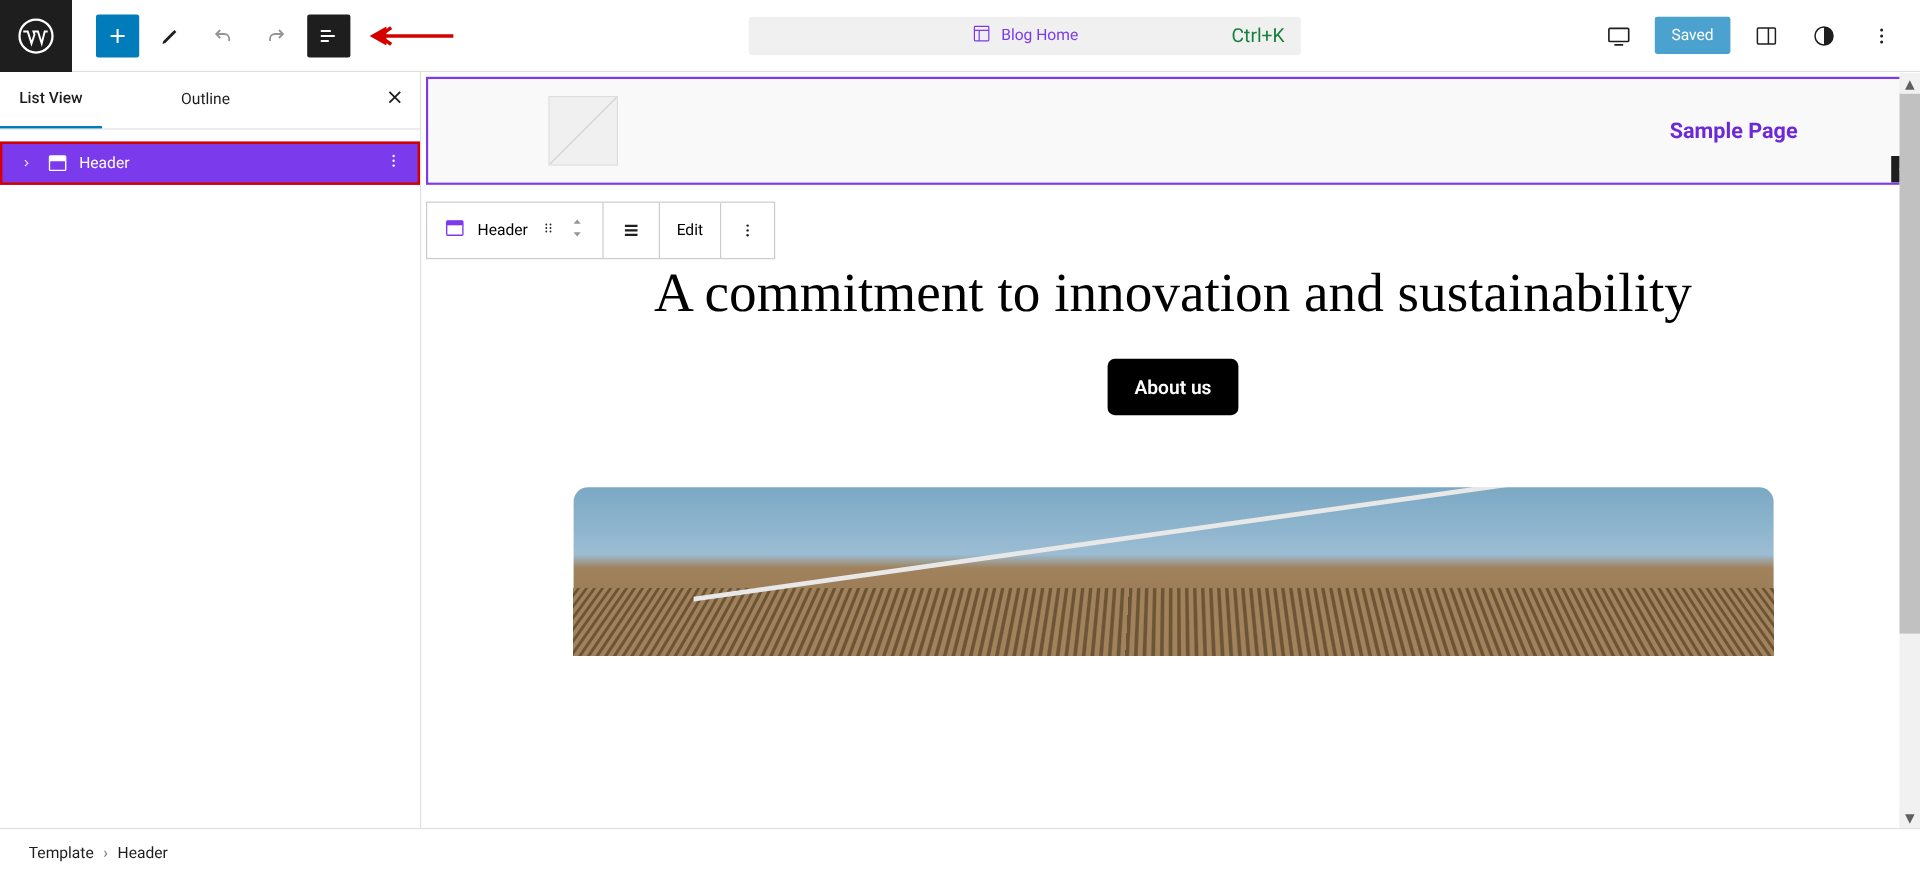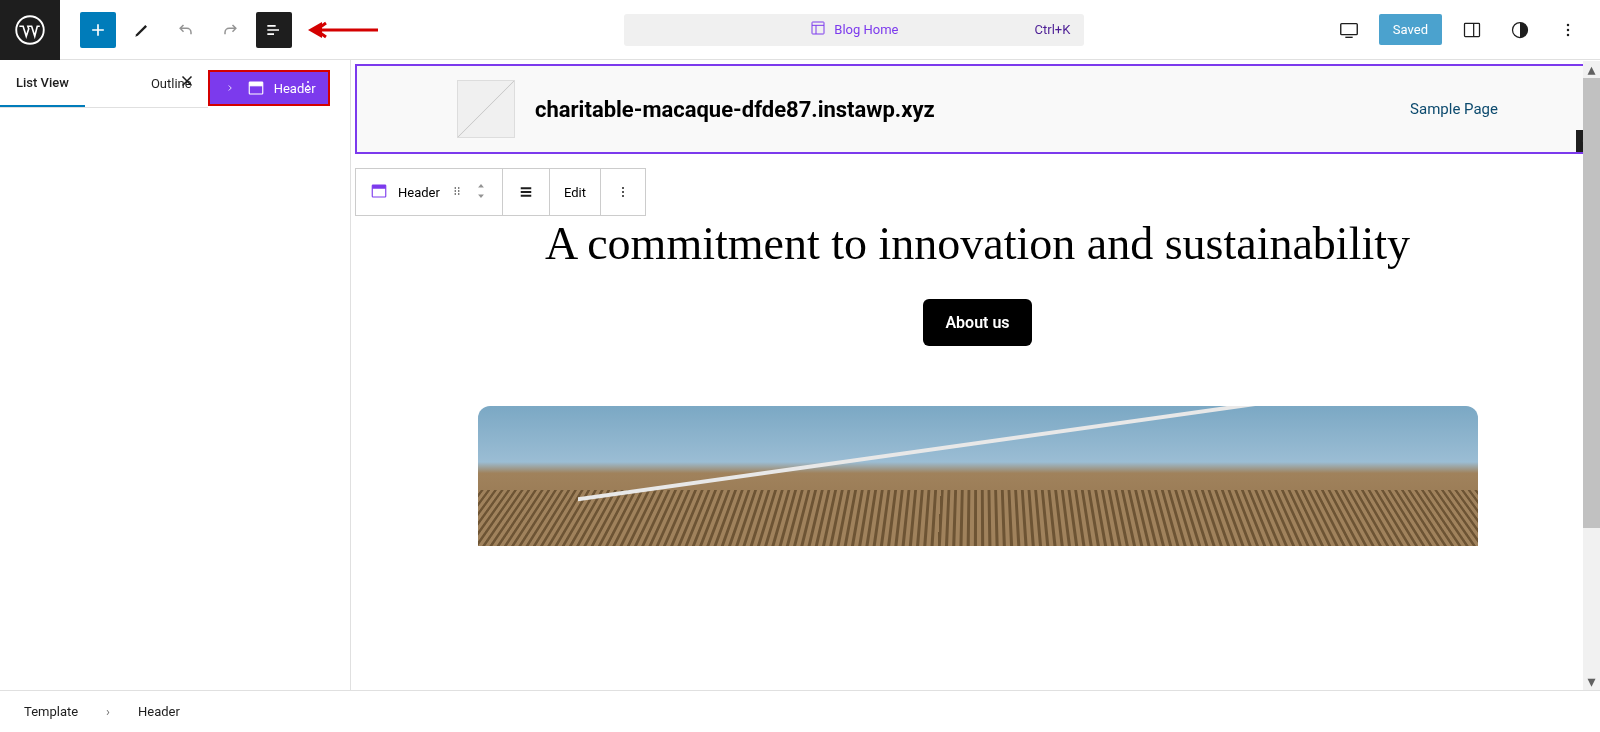--- a/index.html
+++ b/index.html
@@ -12,28 +12,28 @@
 .add-btn { width: 36px; height: 36px; background: #007cba; display: flex; align-items: center; justify-content: center; cursor: pointer; border-radius: 2px; }
 .pencil-btn, .undo-btn, .redo-btn { width: 36px; height: 36px; display: flex; align-items: center; justify-content: center; cursor: pointer; }
 .listview-btn { width: 36px; height: 36px; background: #1e1e1e; display: flex; align-items: center; justify-content: center; cursor: pointer; border-radius: 2px; }
 .undo-btn, .redo-btn { color: #949494; }
 .red-arrow { margin-left: 8px; display: flex; align-items: center; }
 
 .center-section { flex: 1; display: flex; justify-content: center; }
 .template-chip { background: #f0f0f0; border-radius: 3px; height: 32px; min-width: 460px; display: flex; align-items: center; justify-content: center; gap: 8px; position: relative; padding: 12px 16px; }
 .template-chip .icon { color: #7c3aed; }
 .template-chip .label { color: #7c3aed; font-size: 13px; }
-.template-chip .shortcut { position: absolute; right: 14px; color: #4c1d95; font-size: 13px; }
+.template-chip .shortcut { position: absolute; right: 14px; color: #15803d; font-size: 16px; }
 
 .toolbar-right { display: flex; align-items: center; gap: 12px; padding-right: 14px; }
 .view-btn, .sidebar-btn, .styles-btn, .more-btn { width: 36px; height: 36px; display: flex; align-items: center; justify-content: center; cursor: pointer; }
 .saved-btn { background: #007cba; color: #fff; padding: 8px 14px; border-radius: 2px; font-size: 13px; cursor: pointer; opacity: 0.7; }
 
 .main-area { display: flex; height: 630px; }
-.sidebar { width: 351px; border-right: 1px solid #e0e0e0; display: flex; flex-direction: row; }
+.sidebar { width: 351px; border-right: 1px solid #e0e0e0; display: flex; flex-direction: column; }
 .tabs { display: flex; height: 48px; border-bottom: 1px solid #e0e0e0; position: relative; }
 .tab { flex: 0 0 auto; padding: 0 16px; display: flex; align-items: center; font-size: 13px; color: #1e1e1e; cursor: pointer; }
 .tab.active { border-bottom: 2px solid #007cba; font-weight: 500; }
 .tab:nth-child(2) { margin-left: 50px; }
 .close-tabs { position: absolute; right: 12px; top: 12px; cursor: pointer; }
 
 .tree { padding: 10px 0; }
 .tree-item { display: flex; align-items: center; height: 36px; padding: 0 12px; cursor: pointer; gap: 8px; position: relative; }
 .tree-item.selected { background: #7c3aed; color: #fff; border: 2px solid #d40000; }
 .tree-item .chevron { width: 16px; display: flex; justify-content: center; }
@@ -41,37 +41,37 @@
 .tree-item .label { font-size: 13px; }
 .tree-item .options { position: absolute; right: 12px; }
 .tree-item:not(.selected) .label { color: #1e1e1e; }
 .tree-item .icon.purple svg { color: #7c3aed; }
 
 .canvas-wrap { flex: 1; position: relative; padding: 4px 0 0 4px; }
 .canvas { border: 2px solid #7c3aed; position: relative; }
 .header-block { height: 86px; background: #f9f9f9; display: flex; align-items: center; padding: 0 60px 0 100px; justify-content: space-between; }
 .site-logo-placeholder { width: 58px; height: 58px; background: linear-gradient(to bottom right, #f0f0f0 49%, #ccc 50%, #f0f0f0 51%); border: 1px solid #ddd; }
 .site-title { font-size: 22px; font-weight: 700; color: #000; margin-left: 20px; flex: 1; }
-.nav-link { font-size: 15px; color: #0c4a6e; margin-right: 40px; }
+.nav-link { font-size: 18px; color: #6d28d9; margin-right: 40px; font-weight: bold; }
 .add-inline { position: absolute; right: 0; bottom: 0; width: 22px; height: 22px; background: #1e1e1e; color: #fff; display: flex; align-items: center; justify-content: center; cursor: pointer; }
 
 .floating-toolbar { position: absolute; top: 108px; left: 4px; height: 48px; background: #fff; border: 1px solid #ccc; display: flex; align-items: center; }
 .ft-cell { height: 100%; border-right: 1px solid #ccc; display: flex; align-items: center; justify-content: center; padding: 0 14px; gap: 10px; font-size: 13px; cursor: pointer; }
 .ft-cell:last-child { border-right: none; }
 .ft-cell .icon.purple { color: #7c3aed; }
 
 .content-area { text-align: center; padding: 64px 80px 0; }
 .hero-title { font-family: Georgia, 'Times New Roman', serif; font-size: 46px; font-weight: 400; line-height: 1.15; color: #000; margin-bottom: 28px; }
 .hero-text { font-size: 18px; color: #333; line-height: 1.6; margin-bottom: 28px; }
 .about-btn { background: #000; color: #fff; padding: 14px 22px; font-size: 16px; font-weight: 600; border-radius: 6px; display: inline-block; }
 .hero-image { margin: 60px auto 0; width: 1000px; height: 140px; border-radius: 12px 12px 0 0; background: linear-gradient(to bottom, #7ba8c4 0%, #9bbdd4 40%, #a0825c 48%, #8f6f4a 100%); position: relative; overflow: hidden; }
 .hero-image::before { content: ''; position: absolute; top: 55%; left: -5%; right: -5%; height: 80px; background: repeating-linear-gradient(90deg, #6d5434 0px, #6d5434 3px, #a0825c 3px, #a0825c 7px); transform: perspective(400px) rotateX(30deg); }
 .hero-image::after { content: ''; position: absolute; top: 30%; left: 10%; right: 20%; height: 4px; background: #e8e8e8; transform: skewY(-8deg); }
 
-.breadcrumb { position: absolute; bottom: 0; left: 0; right: 0; height: 42px; border-top: 1px solid #e0e0e0; display: flex; align-items: center; padding: 0 24px; gap: 28px; font-size: 13px; color: #1e1e1e; background: #fff; }
+.breadcrumb { position: absolute; bottom: 0; left: 0; right: 0; height: 42px; border-top: 1px solid #e0e0e0; display: flex; align-items: center; padding: 0 24px; gap: 8px; font-size: 13px; color: #1e1e1e; background: #fff; }
 .breadcrumb .sep { color: #757575; }
 
 .scrollbar { position: absolute; right: 0; top: 61px; width: 17px; height: 629px; background: #f1f1f1; }
 .scroll-thumb { width: 100%; height: 450px; background: #c1c1c1; }
 .scroll-arrow { width: 17px; height: 17px; background: #f1f1f1; display: flex; align-items: center; justify-content: center; position: absolute; color: #606060; }
 .scroll-arrow.up { top: 0; }
 .scroll-arrow.down { bottom: 0; }
 </style>
 </head>
 <body>
@@ -190,21 +190,20 @@
               <circle cx="12" cy="18" r="1.5" fill="#fff"></circle>
             </svg></span>
       </div>
     </div>
   </div>
 
   <div class="canvas-wrap">
     <div class="canvas">
       <div class="header-block">
         <div class="site-logo-placeholder"></div>
-        <div class="site-title">charitable-macaque-dfde87.instawp.xyz</div>
         <div class="nav-link">Sample Page</div>
       </div>
       <div class="add-inline">
         <svg width="14" height="14" viewBox="0 0 24 24">
             <path d="M12 5v14M5 12h14" stroke="#fff" stroke-width="2"></path>
           </svg>
       </div>
     </div>
 
     <div class="floating-toolbar">

